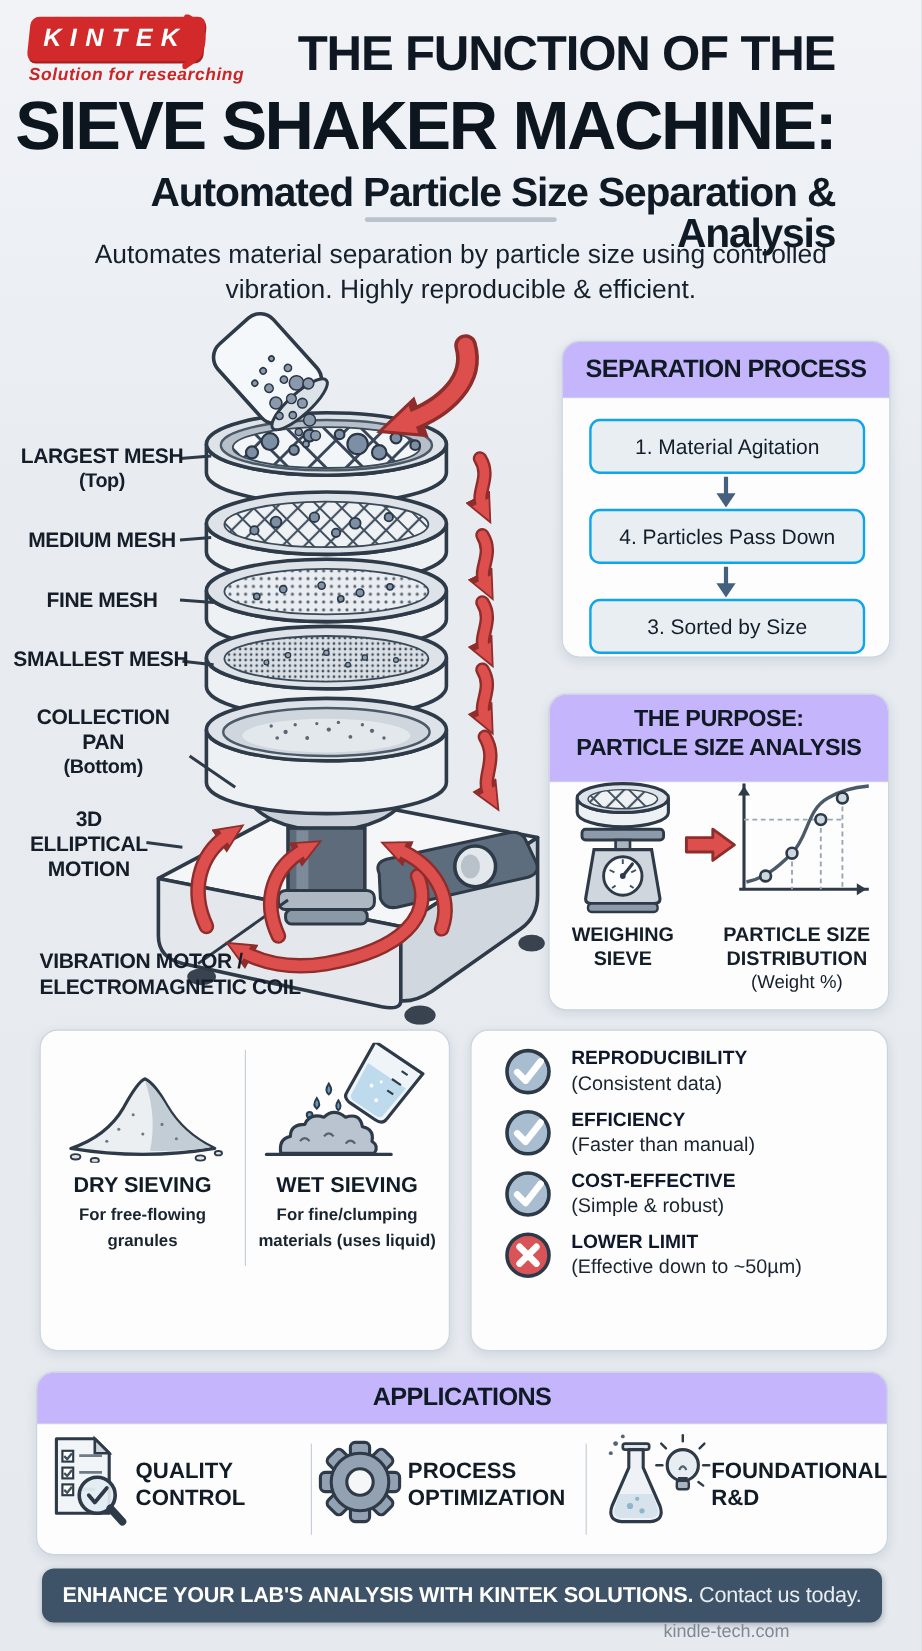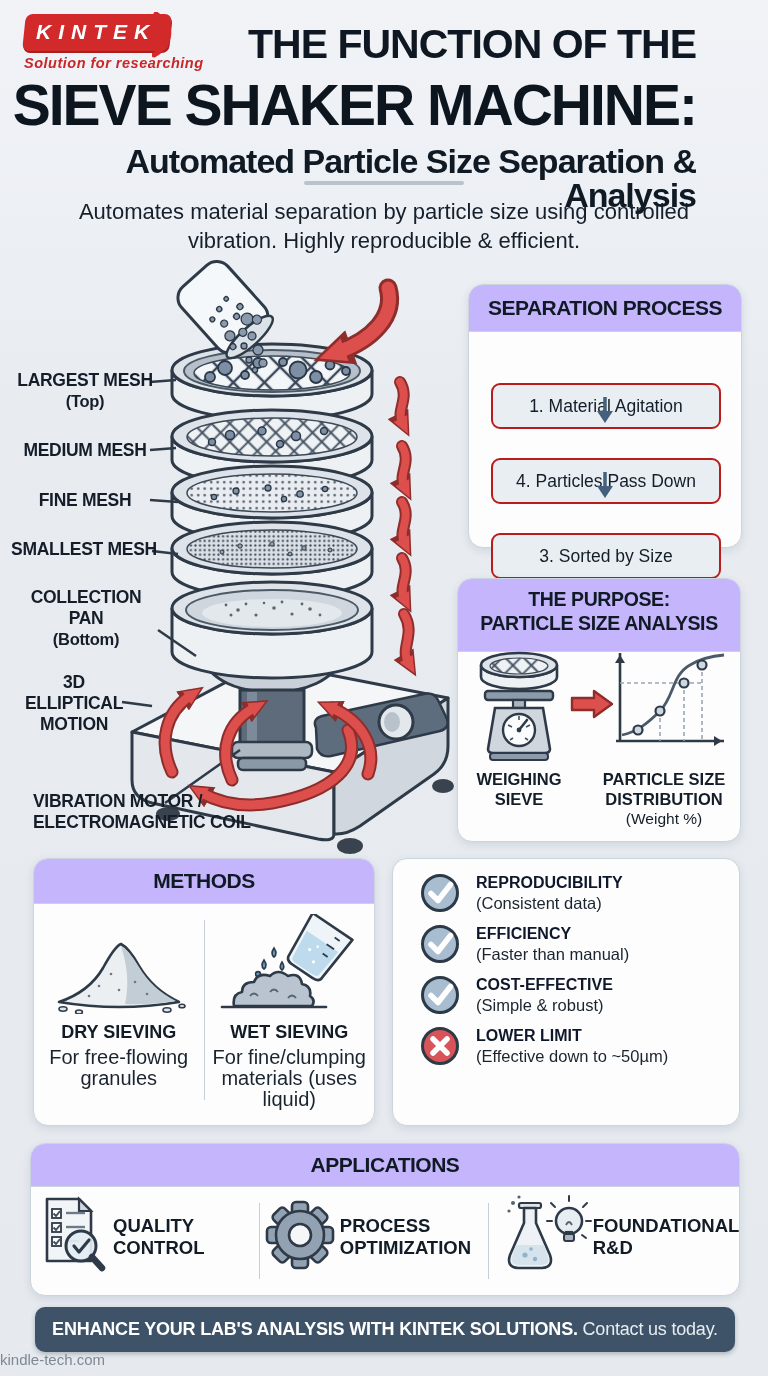--- a/index.html
+++ b/index.html
@@ -23,54 +23,54 @@
   .sub{position:absolute;left:74px;top:197px;width:620px;text-align:center;
        font-size:22px;line-height:29px;font-weight:500;color:#16202b;}
   
   .panel{position:absolute;background:#fdfdfe;border:1px solid #ccd4dd;border-radius:15px;
          box-shadow:0 3px 9px rgba(45,65,90,.12);}
   .panel-h{background:#c4b5fd;border-bottom:1px solid #cbd3dc;border-radius:14px 14px 0 0;
            text-align:center;font-weight:bold;color:#10README1a24;color:#101a24;}
   
   .sp-h{height:46px;line-height:46px;font-size:21px;letter-spacing:-.5px;}
   .step{position:absolute;left:22px;width:226px;height:42px;line-height:42px;text-align:center;
-        background:#e9eef3;border:2px solid #b91c1c;border-radius:9px;font-size:17.5px;font-weight:500;color:#141e29;margin-top:34px;}
+        background:#e9eef3;border:2px solid #0ea5e9;border-radius:9px;font-size:17.5px;font-weight:500;color:#141e29;}
   .step-arrow{position:absolute;left:126px;width:20px;height:26px;}
   
   .pp-h{height:64px;font-size:19.5px;line-height:24px;padding-top:8px;letter-spacing:-.4px;}
   .pp-lbl{position:absolute;text-align:center;font-weight:bold;font-size:16.5px;line-height:20px;color:#141e29;}
   .pp-lbl .light{font-weight:500;font-size:15.5px;}
   
   .m-h{height:44px;line-height:44px;font-size:21px;letter-spacing:-.5px;}
   .m-body{display:flex;height:218px;}
   .m-col{flex:1;text-align:center;padding-top:6px;}
   .m-ico{height:104px;display:flex;align-items:flex-end;justify-content:center;}
   .m-title{font-size:18px;font-weight:bold;margin-top:8px;color:#121c27;}
-  .m-desc{font-size:20px;line-height:21px;font-weight:400;color:#1a242f;margin-top:4px;padding:0 8px;}
+  .m-desc{font-size:14px;line-height:21px;font-weight:700;color:#1a242f;margin-top:4px;padding:0 8px;}
   .v-div{width:1px;background:#c6cfd8;margin:16px 0 22px;}
   .adv-rows{padding:13px 20px 0 26px;}
   .adv-row{display:flex;gap:15px;margin-bottom:9px;align-items:flex-start;}
   .adv-txt .b{font-size:16px;font-weight:bold;color:#0f172a;line-height:21px;}
   .adv-txt .s{font-size:16.5px;font-weight:500;color:#1a242f;line-height:20px;}
   .app-body{display:flex;height:106px;}
   .app-col{flex:1;display:flex;flex-direction:row;align-items:center;justify-content:flex-end;padding-bottom:10px;}
   .app-ico{flex:1;display:flex;align-items:center;justify-content:center;}
   .app-lbl{font-size:18.5px;font-weight:bold;color:#121c27;margin-top:4px;}
   .app-div{width:1px;background:#c6cfd8;margin:16px 0 14px;}
   
   .dlbl{position:absolute;font-weight:bold;font-size:17.5px;line-height:21px;color:#141d28;
         text-align:center;letter-spacing:-.3px;}
   .dlbl .sub2{font-weight:600;font-size:16.5px;}
   
   .cta{position:absolute;left:35px;top:1307px;width:700px;height:45px;background:#3e5367;border-radius:10px;
        text-align:center;line-height:45px;color:#fff;font-size:18px;letter-spacing:-.2px;white-space:nowrap;
        box-shadow:0 2px 5px rgba(30,45,60,.3);}
   .cta .b{font-weight:bold;}
   .cta .r{font-weight:400;color:#e8edf2;}
-  .site{position:absolute;left:0;top:1351px;width:658px;text-align:left;font-size:15px;color:#7e8994;}
+  .site{position:absolute;left:0;top:1351px;width:658px;text-align:right;font-size:15px;color:#7e8994;}
   svg{display:block;}
 </style>
 </head>
 <body>
 
 <div class="page">
 
   <div class="logo">
     <div class="logo-box"><span>KINTEK</span></div>
     <svg class="logo-swoosh" width="22" height="46" viewBox="0 0 22 46">
@@ -373,21 +373,20 @@
       <div>SIEVE</div>
     </div>
     <div class="pp-lbl" style="left:134px;top:190px;width:144px">
       <div>PARTICLE SIZE</div>
       <div>DISTRIBUTION</div>
       <div class="light">(Weight %)</div>
     </div>
   </div>
 
   <div class="panel" style="left:33px;top:858px;width:340px;height:266px">
-    <div class="panel-h m-h">METHODS</div>
     <div class="m-body">
       <div class="m-col">
         <div class="m-ico">
           <svg width="140" height="84" viewBox="0 0 140 84">
             <path d="M10,72 Q40,62 54,38 Q66,16 72,14 Q80,18 90,36 Q104,60 130,72 Q70,82 10,72 Z" fill="#eceff2" stroke="#2e3a48" stroke-width="2.6" stroke-linejoin="round"></path>
             <path d="M72,16 Q80,20 90,37 Q103,59 127,71 Q100,75 76,74 Q82,46 72,16 Z" fill="#c3cdd6"></path>
             <g fill="#6b7886">
               <circle cx="50" cy="56" r="1.3"></circle>
                 <circle cx="62" cy="44" r="1.3"></circle>
                 <circle cx="70" cy="60" r="1.3"></circle>

